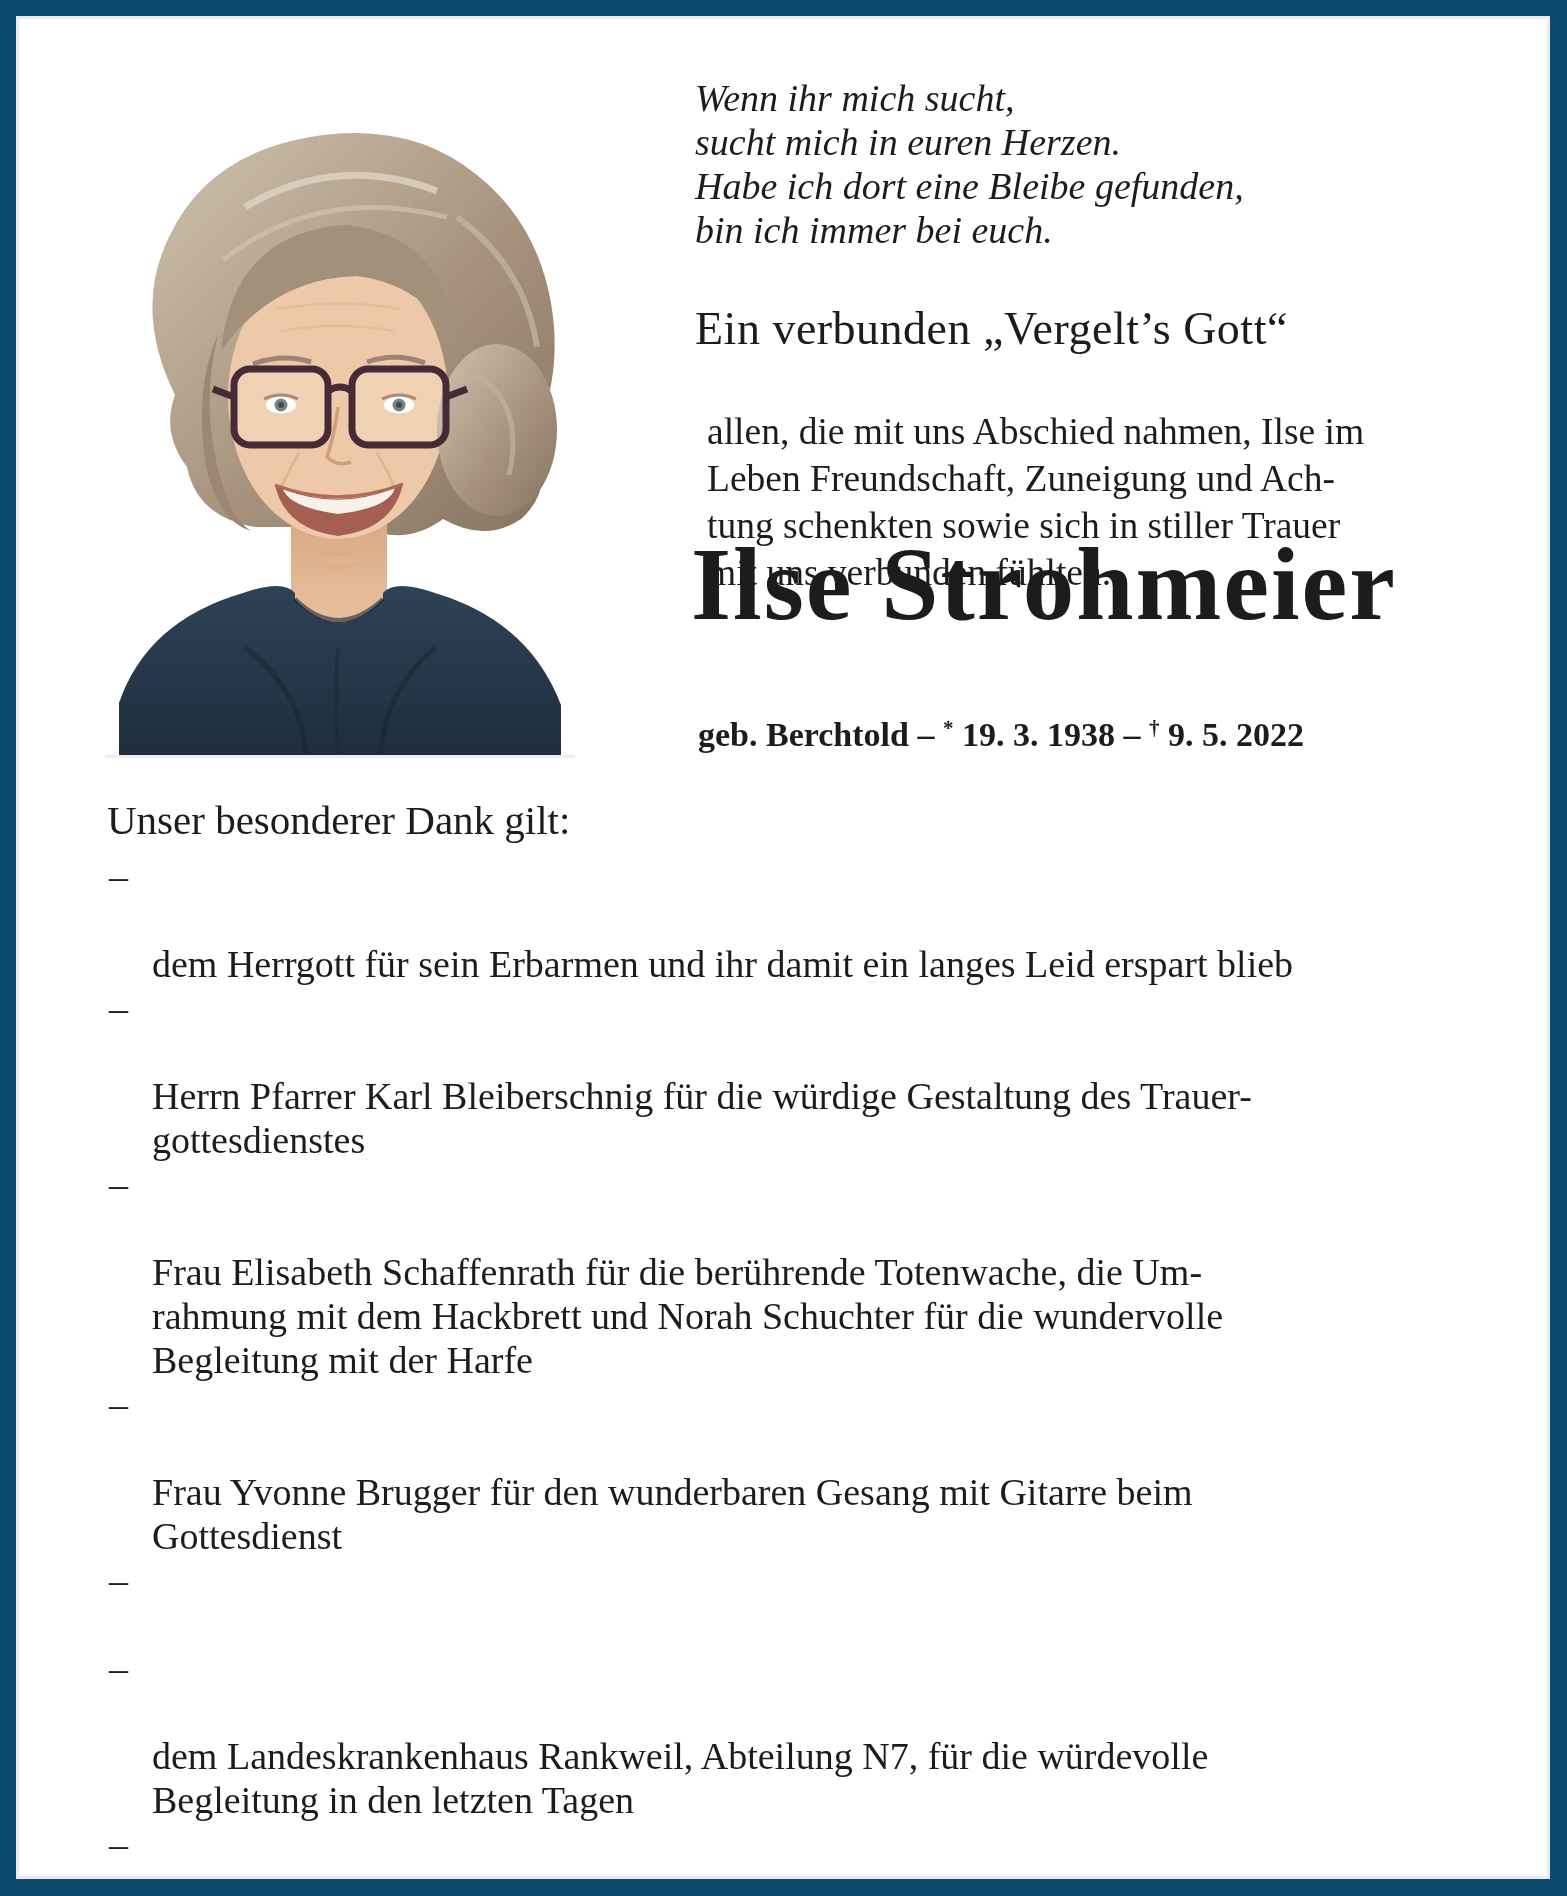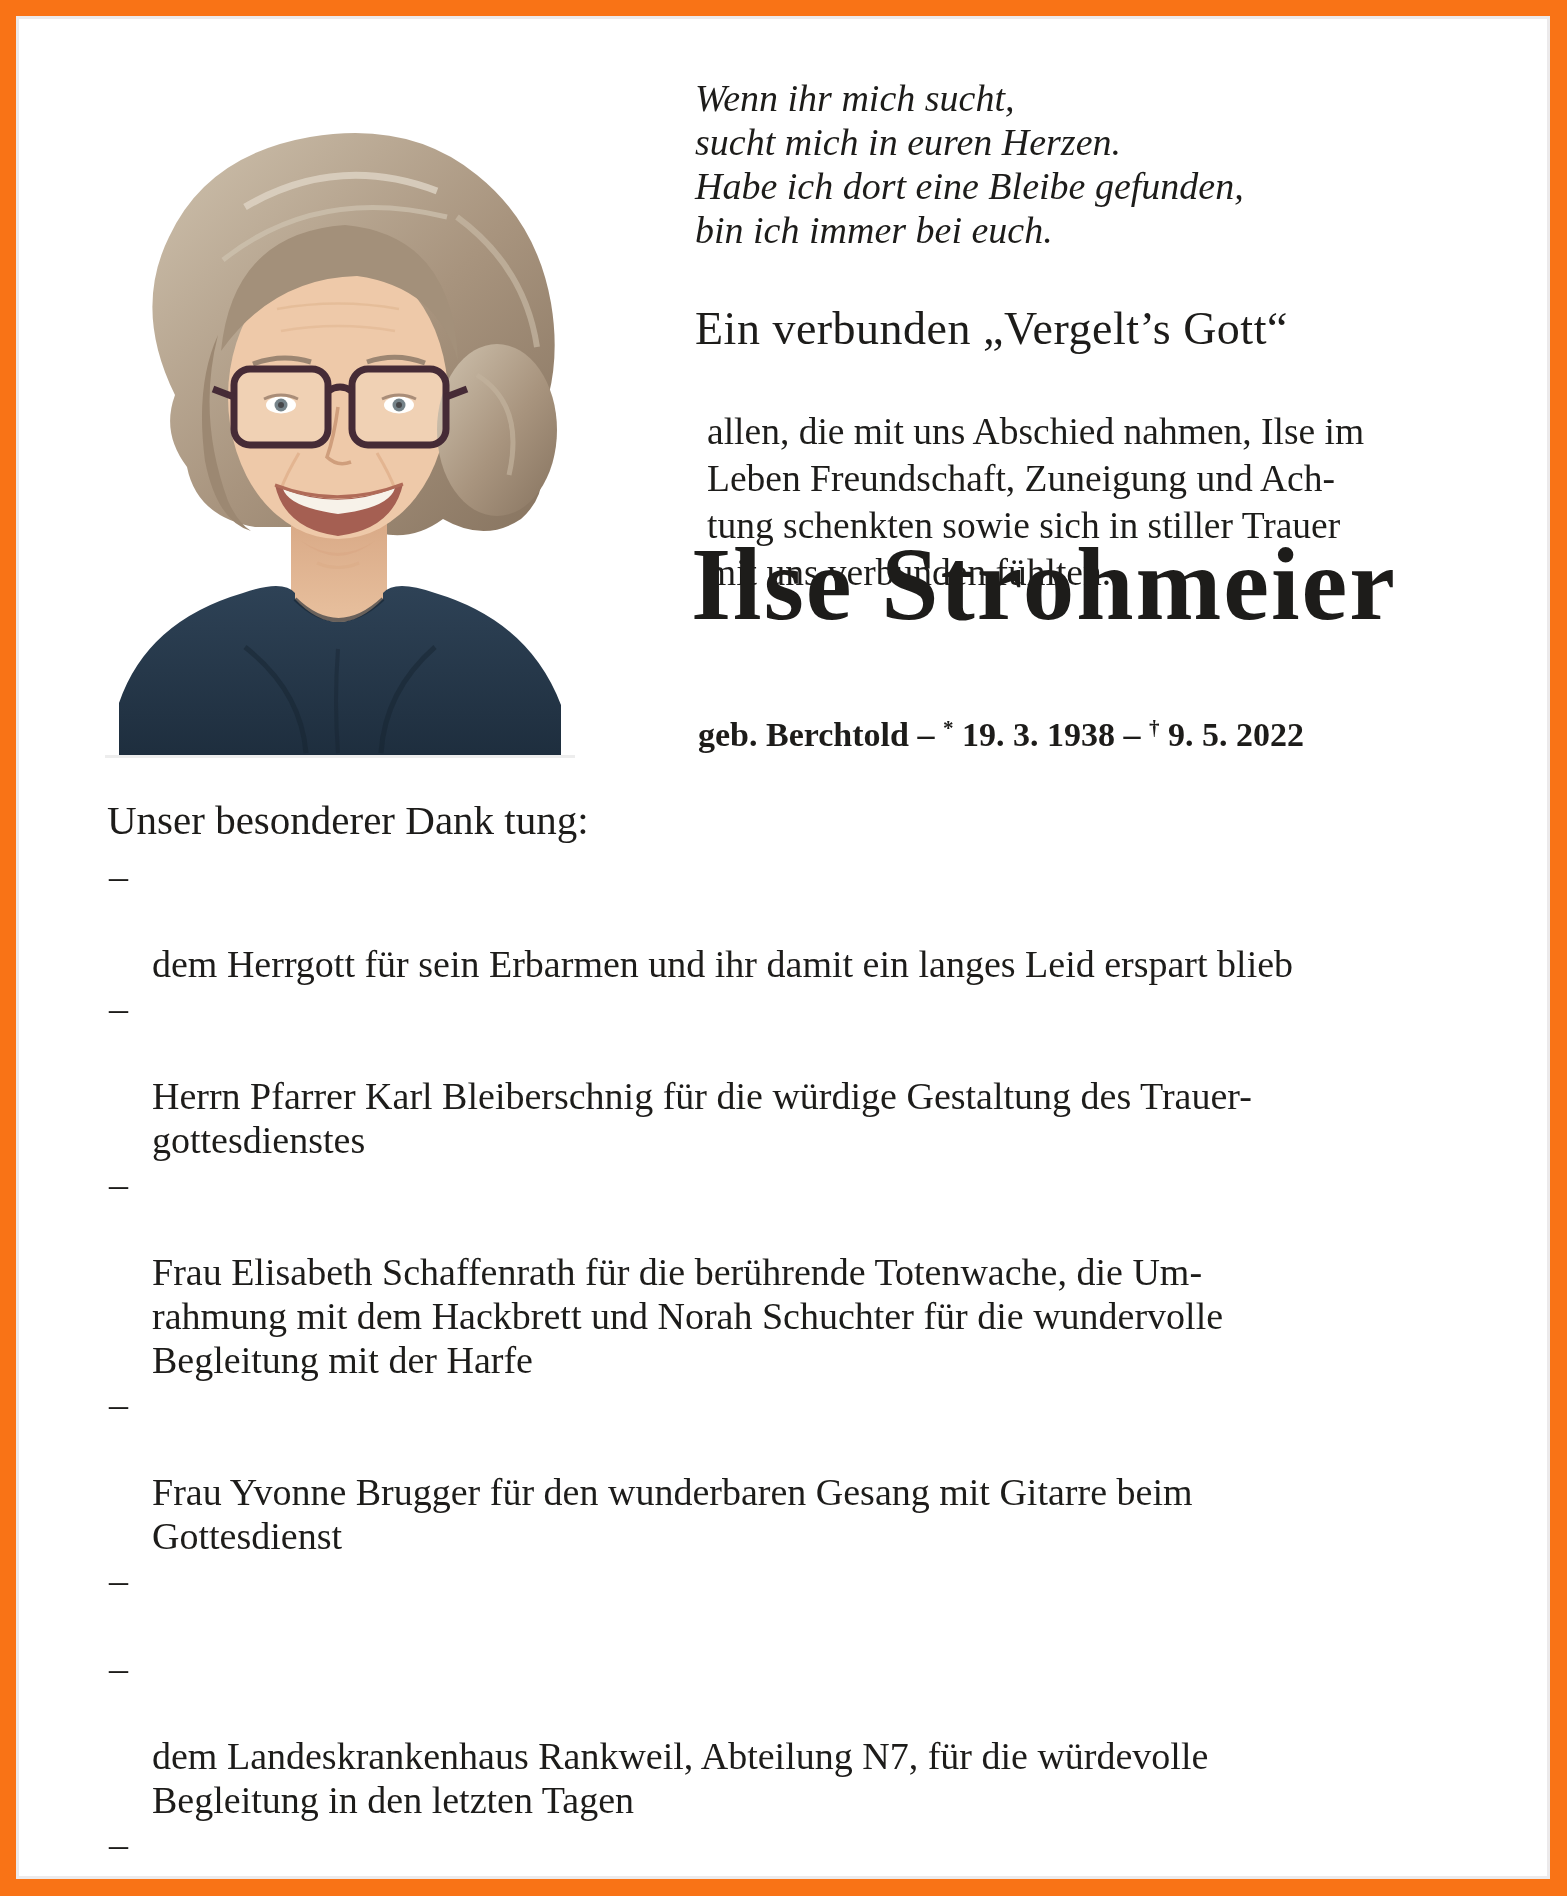--- a/index.html
+++ b/index.html
@@ -2,21 +2,21 @@
 <html lang="de"><head>
 <meta charset="utf-8">
 <style>
   html, body { margin: 0; padding: 0; background: #ffffff; }
   * { box-sizing: border-box; }
 
   .page {
     position: relative;
     width: 1567px;
     height: 1896px;
-    background: #f97316;
+    background: #0c4a6e;
     font-family: "Liberation Serif", "DejaVu Serif", serif;
     color: #1d1c1a;
     overflow: hidden;
   }
   .content {
     position: absolute;
     left: 16px; top: 16px; right: 17px; bottom: 17px;
     background: #ffffff;
     box-shadow: inset 0 0 0 3px #eceaeb;
   }
@@ -195,21 +195,21 @@
     <p class="intro">allen, die mit uns Abschied nahmen, Ilse im
 Leben Freundschaft, Zuneigung und Ach-
 tung schenkten sowie sich in stiller Trauer
 mit uns verbunden fühlten.</p>
 
     <h1 class="name">Ilse Strohmeier</h1>
 
     <p class="dates"><span>geb. Berchtold – </span><span class="sup">*</span><span> 19. 3. 1938 – </span><span class="sup">†</span><span> 9. 5. 2022</span></p>
 
     <div class="body">
-      <p class="thanks-heading">Unser besonderer Dank tung:</p>
+      <p class="thanks-heading">Unser besonderer Dank gilt:</p>
 
       <div class="list">
         <div class="item">
           <span class="dash">–</span>
           <span class="item-text">dem Herrgott für sein Erbarmen und ihr damit ein langes Leid erspart blieb</span>
         </div>
         <div class="item">
           <span class="dash">–</span>
           <span class="item-text">Herrn Pfarrer Karl Bleiberschnig für die würdige Gestaltung des Trauer-
 gottesdienstes</span>

